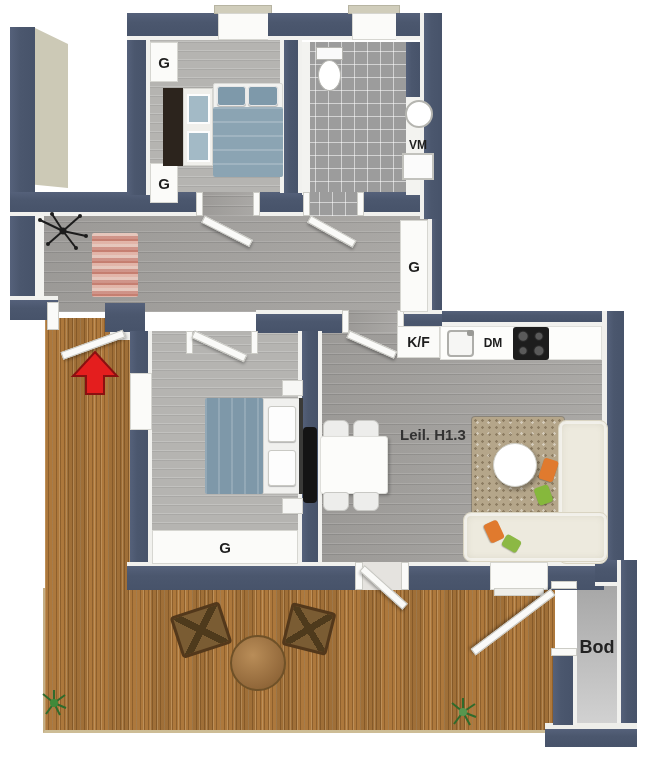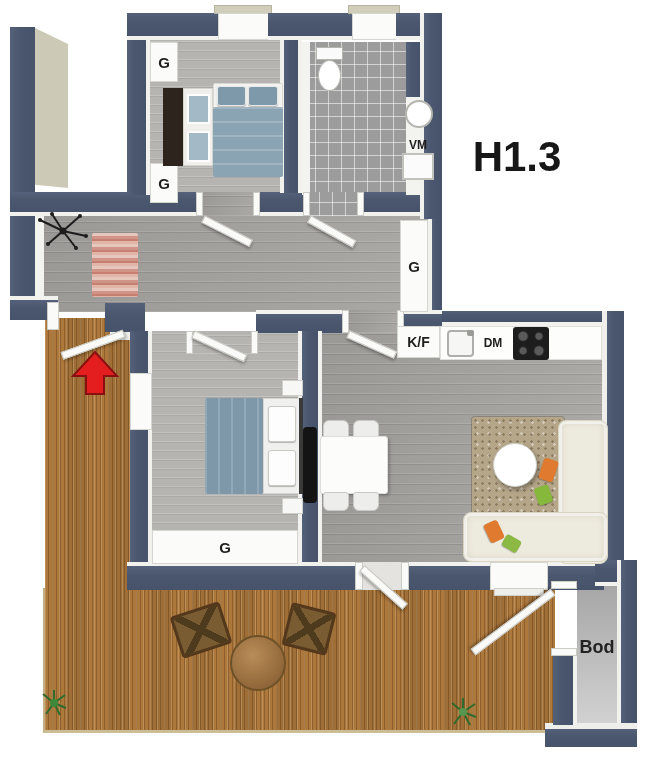--- a/index.html
+++ b/index.html
@@ -246,20 +246,18 @@
       <line x1="15" y1="16" x2="4" y2="7"></line>
         <line x1="15" y1="16" x2="15" y2="2"></line>
       <line x1="15" y1="16" x2="27" y2="8"></line>
         <line x1="15" y1="16" x2="28" y2="21"></line>
       <line x1="15" y1="16" x2="6" y2="28"></line>
         <line x1="15" y1="16" x2="22" y2="29"></line>
     </g>
       <circle cx="15" cy="16" r="4" fill="#57964f"></circle>
   </svg>
 
-  <div class="abs lbl" style="left:452px;top:130px;width:130px;height:54px;font-size:42px;font-weight:800;color:#171717;">
-      <span>H1.3</span>
-    </div>
+  <div class="abs" style="left:400px;top:426px;width:120px;height:18px;font-size:15px;font-weight:bold;color:#333333;"><span>Leil. H1.3</span></div>
   <div class="abs lbl" style="left:575px;top:636px;width:44px;height:22px;font-size:18px;color:#222222;">
       <span>Bod</span>
     </div>
 
 </div>
 
 </body></html>

